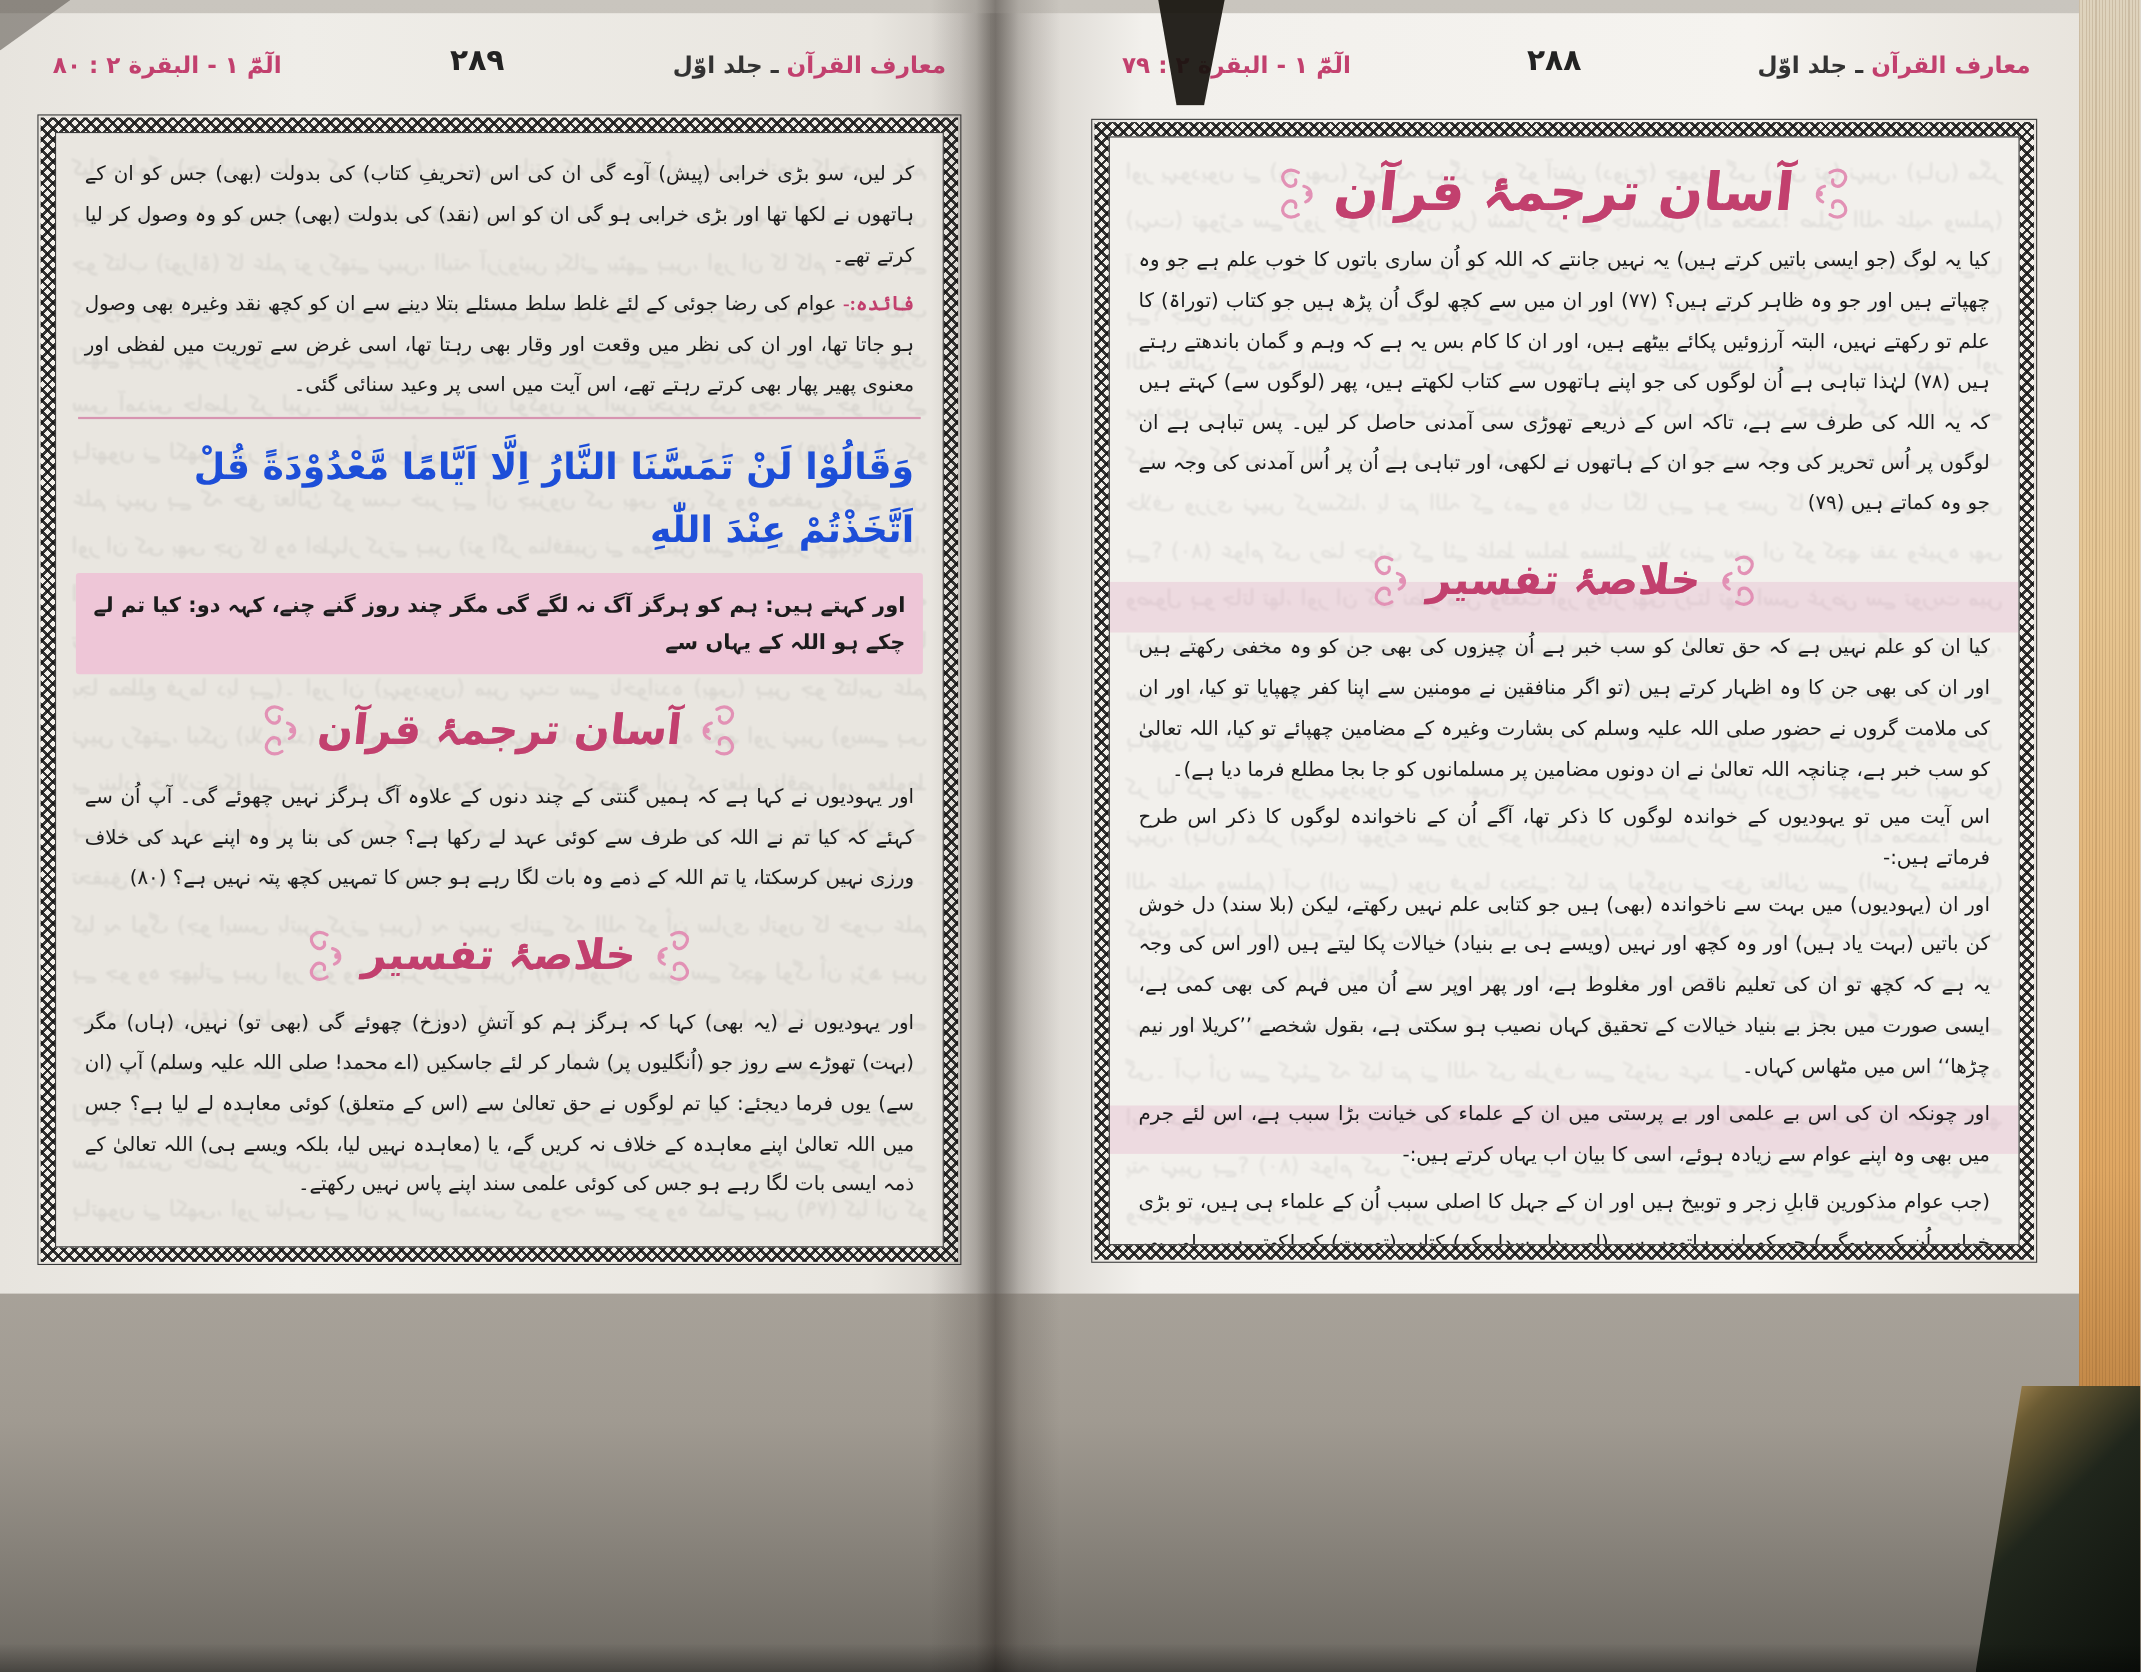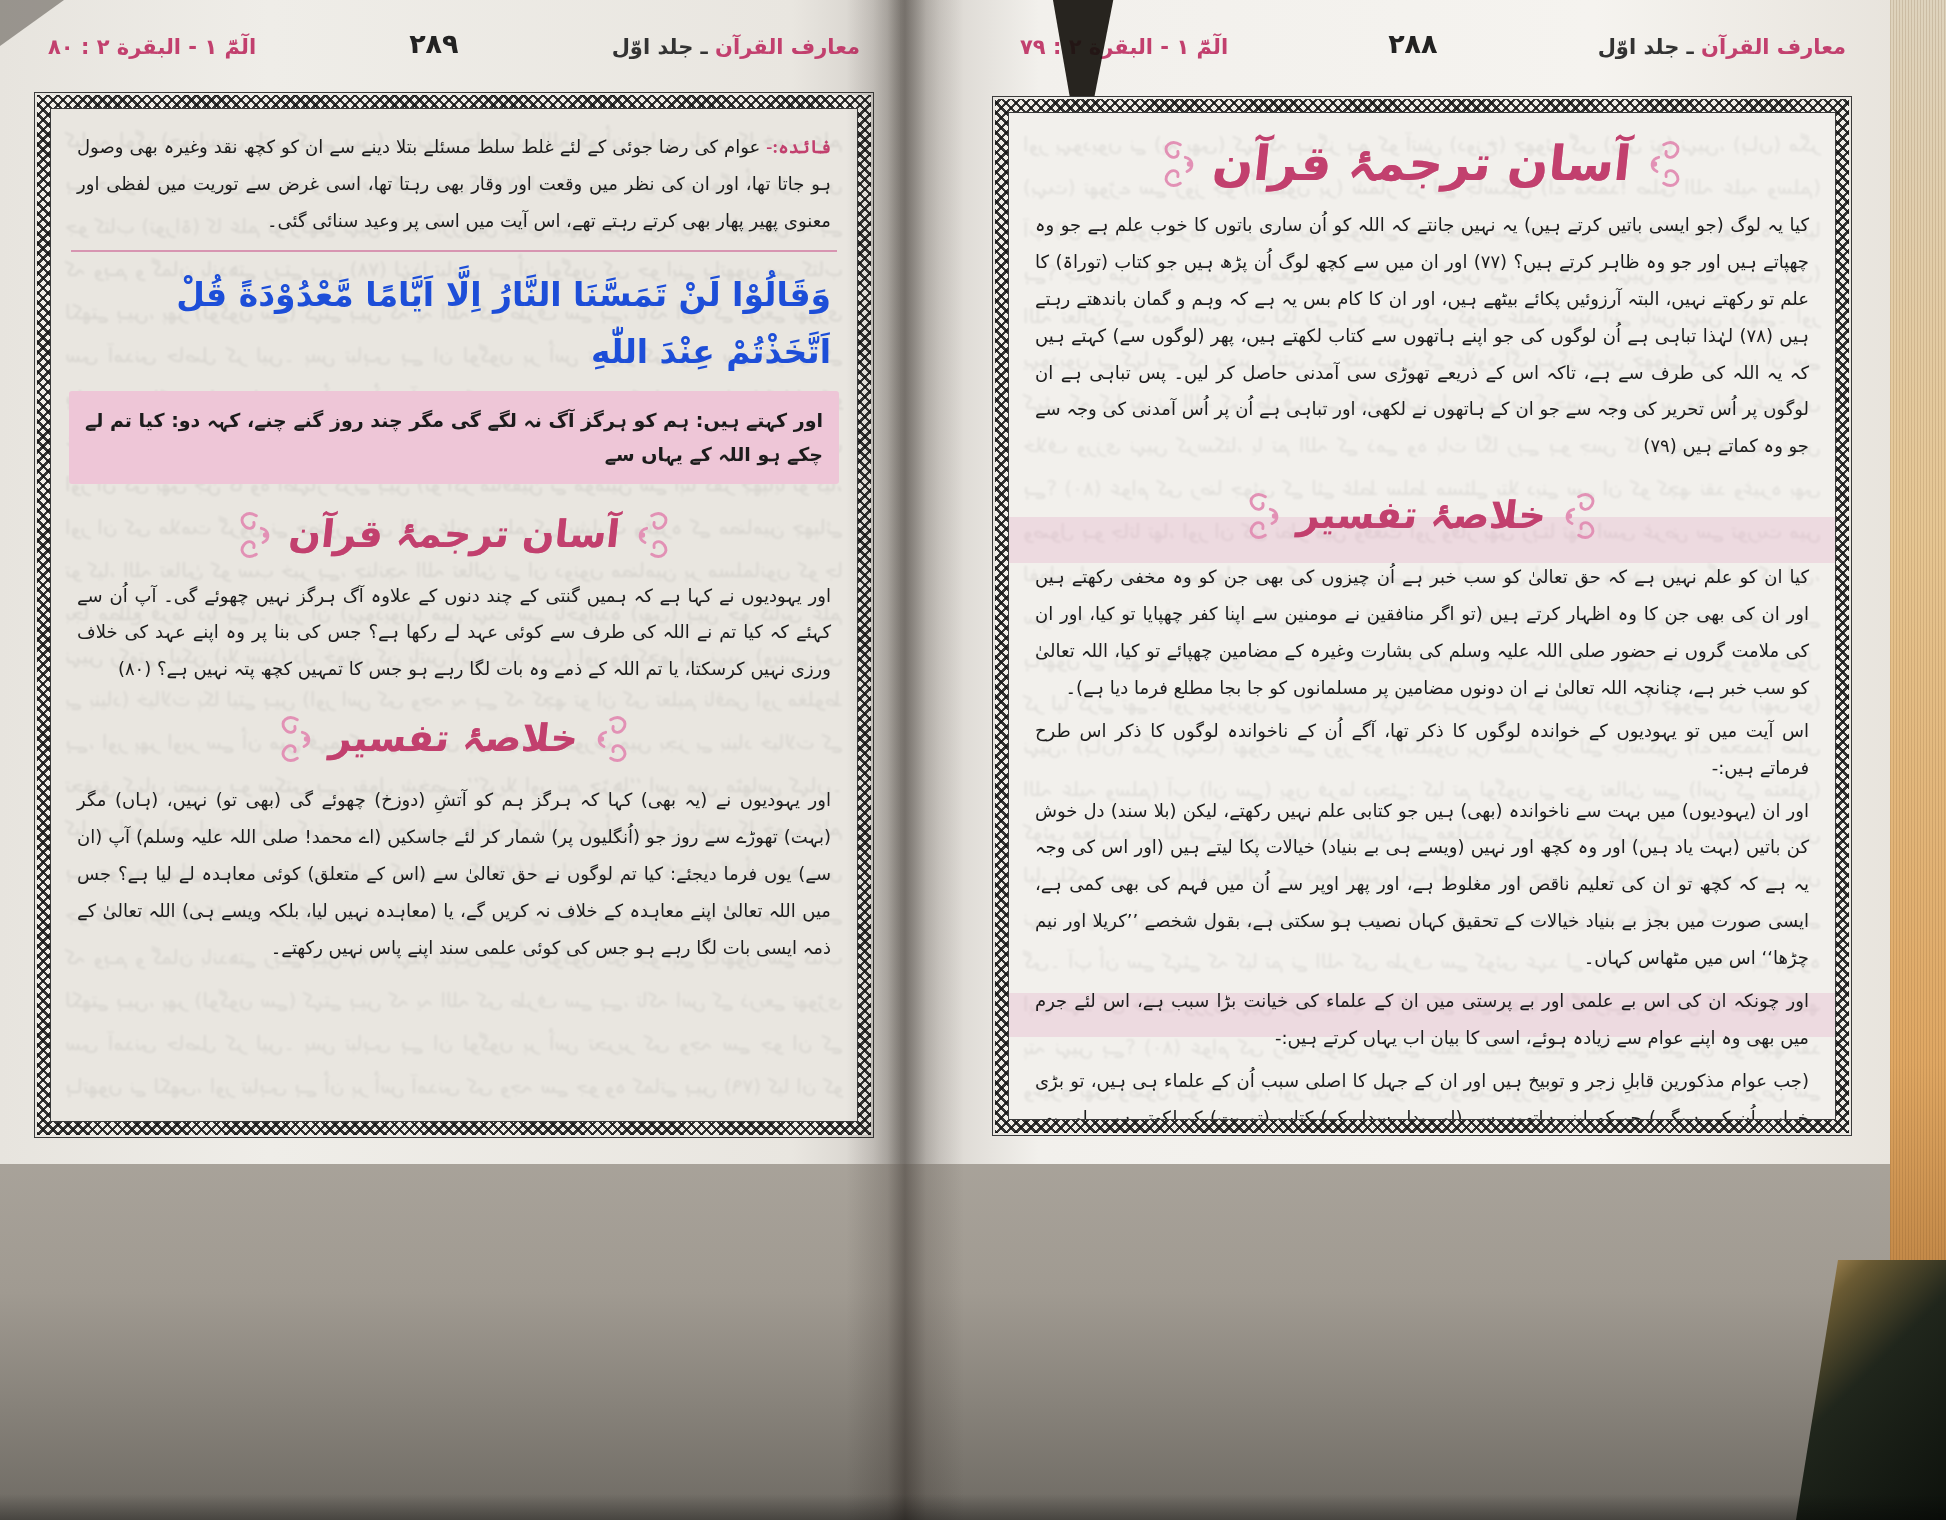--- a/index.html
+++ b/index.html
@@ -10,21 +10,21 @@
     --paper-l:#e9e6e0;
     --paper-r:#f2f0ec;
   }
   *{box-sizing:border-box;margin:0;padding:0;}
   html,body{width:1946px;height:1520px;}
   body{
     font-family:"DejaVu Sans",sans-serif;
     background:linear-gradient(to bottom,#c9c5be 0%,#bdb8b0 55%,#a09a91 85%,#6e6a63 100%);
     position:relative;overflow:hidden;color:var(--ink);
   }
-  .page{position:absolute;top:0;height:1164px;z-index:2;}
+  .page{position:absolute;top:12px;height:1164px;z-index:2;}
   .page-left{left:0;width:900px;background:linear-gradient(to left,#b9b5ae 0%,#d6d2cc 3%,var(--paper-l) 12%,#efede8 70%,#e7e4de 100%);}
   .page-right{left:900px;width:992px;background:linear-gradient(to right,#b5b1aa 0%,#d9d5cf 4%,var(--paper-r) 14%,#f5f3ef 70%,#e8e4dd 100%);}
   .page-head{position:absolute;top:28px;left:48px;right:40px;display:flex;align-items:flex-end;justify-content:space-between;direction:rtl;z-index:3;}
   .surah-ref{color:var(--pink);font-size:21px;font-weight:bold;order:3;}
   .page-num{font-size:27px;font-weight:bold;color:#222;order:2;letter-spacing:2px;}
   .book-title{order:1;font-size:21px;font-weight:bold;}
   .book-title .t{color:var(--pink);}
   .book-title .v{color:#333;}
   
   .frame{position:absolute;border:1.5px solid #3a3a3a;padding:2px;background:transparent;z-index:2;}
@@ -126,20 +126,21 @@
     <div class="book-title">
       <span class="t">معارف القرآن</span>
       <span class="v">ـ جلد اوّل</span>
     </div>
   </div>
   <div class="frame">
     <div class="band-frame">
       <div class="inner">
         <div class="ghost">کیا یہ لوگ (جو ایسی باتیں کرتے ہیں) یہ نہیں جانتے کہ اللہ کو اُن ساری باتوں کا خوب علم ہے جو وہ چھپاتے ہیں اور جو وہ ظاہر کرتے ہیں؟ (۷۷) اور ان میں سے کچھ لوگ اُن پڑھ ہیں جو کتاب (توراۃ) کا علم تو رکھتے نہیں، البتہ آرزوئیں پکائے بیٹھے ہیں، اور ان کا کام بس یہ ہے کہ وہم و گمان باندھتے رہتے ہیں (۷۸) لہٰذا تباہی ہے اُن لوگوں کی جو اپنے ہاتھوں سے کتاب لکھتے ہیں، پھر (لوگوں سے) کہتے ہیں کہ یہ اللہ کی طرف سے ہے، تاکہ اس کے ذریعے تھوڑی سی آمدنی حاصل کر لیں۔ پس تباہی ہے ان لوگوں پر اُس تحریر کی وجہ سے جو ان کے ہاتھوں نے لکھی، اور تباہی ہے اُن پر اُس آمدنی کی وجہ سے جو وہ کماتے ہیں (۷۹) کیا ان کو علم نہیں ہے کہ حق تعالیٰ کو سب خبر ہے اُن چیزوں کی بھی جن کو وہ مخفی رکھتے ہیں اور ان کی بھی جن کا وہ اظہار کرتے ہیں (تو اگر منافقین نے مومنین سے اپنا کفر چھپایا تو کیا، اور ان کی ملامت گروں نے حضور صلی اللہ علیہ وسلم کی بشارت وغیرہ کے مضامین چھپائے تو کیا، اللہ تعالیٰ کو سب خبر ہے، چنانچہ اللہ تعالیٰ نے ان دونوں مضامین پر مسلمانوں کو جا بجا مطلع فرما دیا ہے)۔ اور ان (یہودیوں) میں بہت سے ناخواندہ (بھی) ہیں جو کتابی علم نہیں رکھتے، لیکن (بلا سند) دل خوش کن باتیں (بہت یاد ہیں) اور وہ کچھ اور نہیں (ویسے ہی بے بنیاد) خیالات پکا لیتے ہیں (اور اس کی وجہ یہ ہے کہ کچھ تو ان کی تعلیم ناقص اور مغلوط ہے، اور پھر اوپر سے اُن میں فہم کی بھی کمی ہے، ایسی صورت میں بجز بے بنیاد خیالات کے تحقیق کہاں نصیب ہو سکتی ہے، بقول شخصے ’’کریلا اور نیم چڑھا‘‘ اس میں مٹھاس کہاں۔ کیا یہ لوگ (جو ایسی باتیں کرتے ہیں) یہ نہیں جانتے کہ اللہ کو اُن ساری باتوں کا خوب علم ہے جو وہ چھپاتے ہیں اور جو وہ ظاہر کرتے ہیں؟ (۷۷) اور ان میں سے کچھ لوگ اُن پڑھ ہیں جو کتاب (توراۃ) کا علم تو رکھتے نہیں، البتہ آرزوئیں پکائے بیٹھے ہیں، اور ان کا کام بس یہ ہے کہ وہم و گمان باندھتے رہتے ہیں (۷۸) لہٰذا تباہی ہے اُن لوگوں کی جو اپنے ہاتھوں سے کتاب لکھتے ہیں، پھر (لوگوں سے) کہتے ہیں کہ یہ اللہ کی طرف سے ہے، تاکہ اس کے ذریعے تھوڑی سی آمدنی حاصل کر لیں۔ پس تباہی ہے ان لوگوں پر اُس تحریر کی وجہ سے جو ان کے ہاتھوں نے لکھی، اور تباہی ہے اُن پر اُس آمدنی کی وجہ سے جو وہ کماتے ہیں (۷۹) کیا ان کو علم نہیں ہے کہ حق تعالیٰ کو سب خبر ہے اُن چیزوں کی بھی جن کو وہ مخفی رکھتے ہیں اور ان کی بھی جن کا وہ اظہار کرتے ہیں (تو اگر منافقین نے مومنین سے اپنا کفر چھپایا تو کیا، اور ان کی ملامت گروں نے حضور صلی اللہ علیہ وسلم کی بشارت وغیرہ کے مضامین چھپائے تو کیا، اللہ تعالیٰ کو سب خبر ہے، چنانچہ اللہ تعالیٰ نے ان دونوں مضامین پر مسلمانوں کو جا بجا مطلع فرما دیا ہے)۔ اور ان (یہودیوں) میں بہت سے ناخواندہ (بھی) ہیں جو کتابی علم نہیں رکھتے، لیکن (بلا سند) دل خوش کن باتیں (بہت یاد ہیں) اور وہ کچھ اور نہیں (ویسے ہی بے بنیاد) خیالات پکا لیتے ہیں (اور اس کی وجہ یہ ہے کہ کچھ تو ان کی تعلیم ناقص اور مغلوط ہے، اور پھر اوپر سے اُن میں فہم کی بھی کمی ہے، ایسی صورت میں بجز بے بنیاد خیالات کے تحقیق کہاں نصیب ہو سکتی ہے، بقول شخصے ’’کریلا اور نیم چڑھا‘‘ اس میں مٹھاس کہاں۔ کیا یہ لوگ (جو ایسی باتیں کرتے ہیں) یہ نہیں جانتے کہ اللہ کو اُن ساری باتوں کا خوب علم ہے جو وہ چھپاتے ہیں اور جو وہ ظاہر کرتے ہیں؟ (۷۷) اور ان میں سے کچھ لوگ اُن پڑھ ہیں جو کتاب (توراۃ) کا علم تو رکھتے نہیں، البتہ آرزوئیں پکائے بیٹھے ہیں، اور ان کا کام بس یہ ہے کہ وہم و گمان باندھتے رہتے ہیں (۷۸) لہٰذا تباہی ہے اُن لوگوں کی جو اپنے ہاتھوں سے کتاب لکھتے ہیں، پھر (لوگوں سے) کہتے ہیں کہ یہ اللہ کی طرف سے ہے، تاکہ اس کے ذریعے تھوڑی سی آمدنی حاصل کر لیں۔ پس تباہی ہے ان لوگوں پر اُس تحریر کی وجہ سے جو ان کے ہاتھوں نے لکھی، اور تباہی ہے اُن پر اُس آمدنی کی وجہ سے جو وہ کماتے ہیں (۷۹) کیا ان کو علم نہیں ہے کہ حق تعالیٰ کو سب خبر ہے اُن چیزوں کی بھی جن کو وہ مخفی رکھتے ہیں اور ان کی بھی جن کا وہ اظہار کرتے ہیں (تو اگر منافقین نے مومنین سے اپنا کفر چھپایا تو کیا، اور ان کی ملامت گروں نے حضور صلی اللہ علیہ وسلم کی بشارت وغیرہ کے مضامین چھپائے تو کیا، اللہ تعالیٰ کو سب خبر ہے، چنانچہ اللہ تعالیٰ نے ان دونوں مضامین پر مسلمانوں کو جا بجا مطلع فرما دیا ہے)۔ اور ان (یہودیوں) میں بہت سے ناخواندہ (بھی) ہیں جو کتابی علم نہیں رکھتے، لیکن (بلا سند) دل خوش کن باتیں (بہت یاد ہیں) اور وہ کچھ اور نہیں (ویسے ہی بے بنیاد) خیالات پکا لیتے ہیں (اور اس کی وجہ یہ ہے کہ کچھ تو ان کی تعلیم ناقص اور مغلوط ہے، اور پھر اوپر سے اُن میں فہم کی بھی کمی ہے، ایسی صورت میں بجز بے بنیاد خیالات کے تحقیق کہاں نصیب ہو سکتی ہے، بقول شخصے ’’کریلا اور نیم چڑھا‘‘ اس میں مٹھاس کہاں۔ </div>
         <div class="content">
+          <p class="body">کر لیں، سو بڑی خرابی (پیش) آوے گی ان کی اس (تحریفِ کتاب) کی بدولت (بھی) جس کو ان کے ہاتھوں نے لکھا تھا اور بڑی خرابی ہو گی ان کو اس (نقد) کی بدولت (بھی) جس کو وہ وصول کر لیا کرتے تھے۔</p>
           <p class="body">
             <span class="faida-label">فائدہ:-</span>
             <span>عوام کی رضا جوئی کے لئے غلط سلط مسئلے بتلا دینے سے ان کو کچھ نقد وغیرہ بھی وصول ہو جاتا تھا، اور ان کی نظر میں وقعت اور وقار بھی رہتا تھا، اسی غرض سے توریت میں لفظی اور معنوی پھیر پھار بھی کرتے رہتے تھے، اس آیت میں اسی پر وعید سنائی گئی۔</span>
           </p>
           <hr class="pink-rule">
           <div class="arabic">وَقَالُوْا لَنْ تَمَسَّنَا النَّارُ اِلَّا اَيَّامًا مَّعْدُوْدَةً قُلْ اَتَّخَذْتُمْ عِنْدَ اللّٰهِ</div>
           <div class="tband">اور کہتے ہیں: ہم کو ہرگز آگ نہ لگے گی مگر چند روز گنے چنے، کہہ دو: کیا تم لے چکے ہو اللہ کے یہاں سے</div>
 
           <div class="heading">
             <svg class="fl" viewBox="0 0 48 64">

